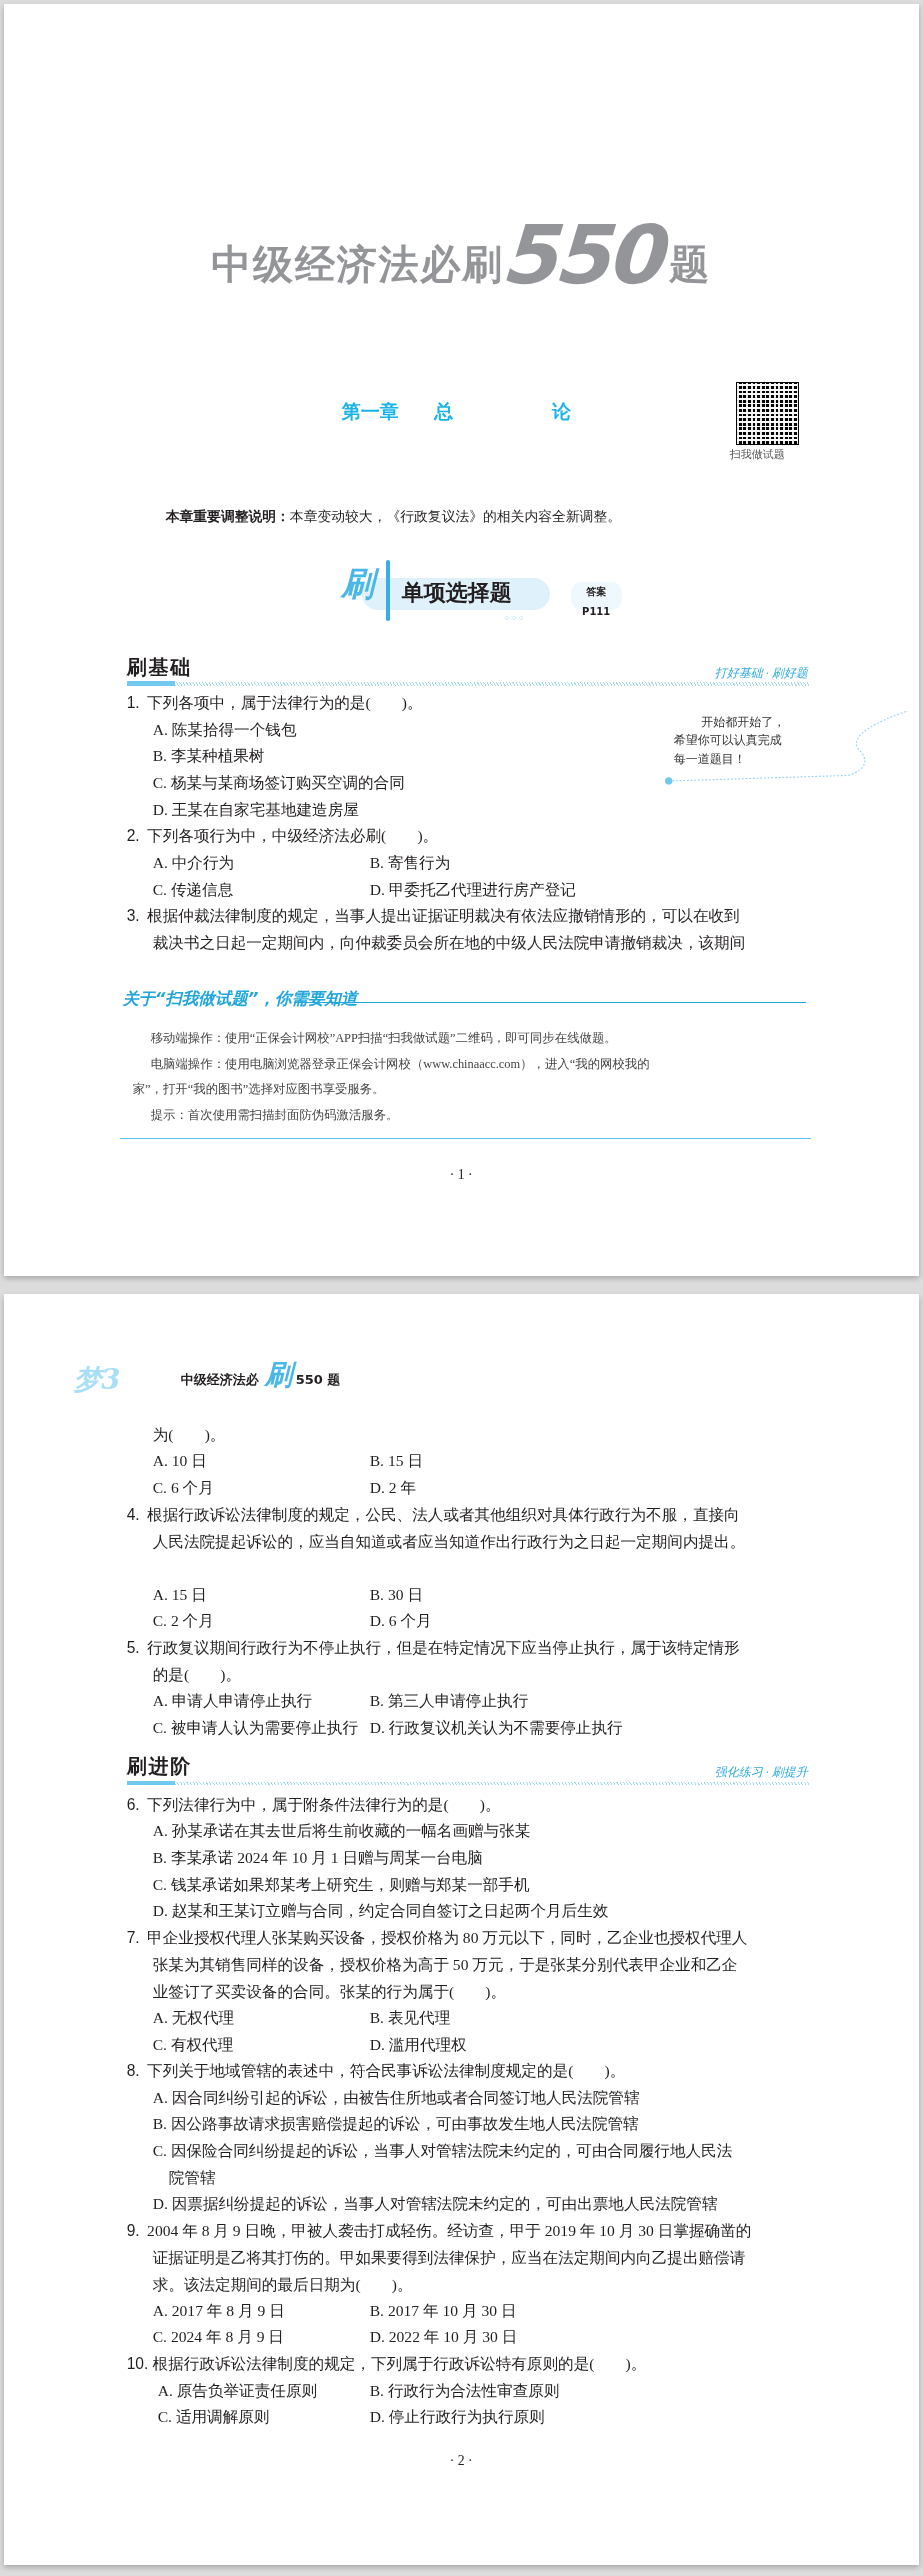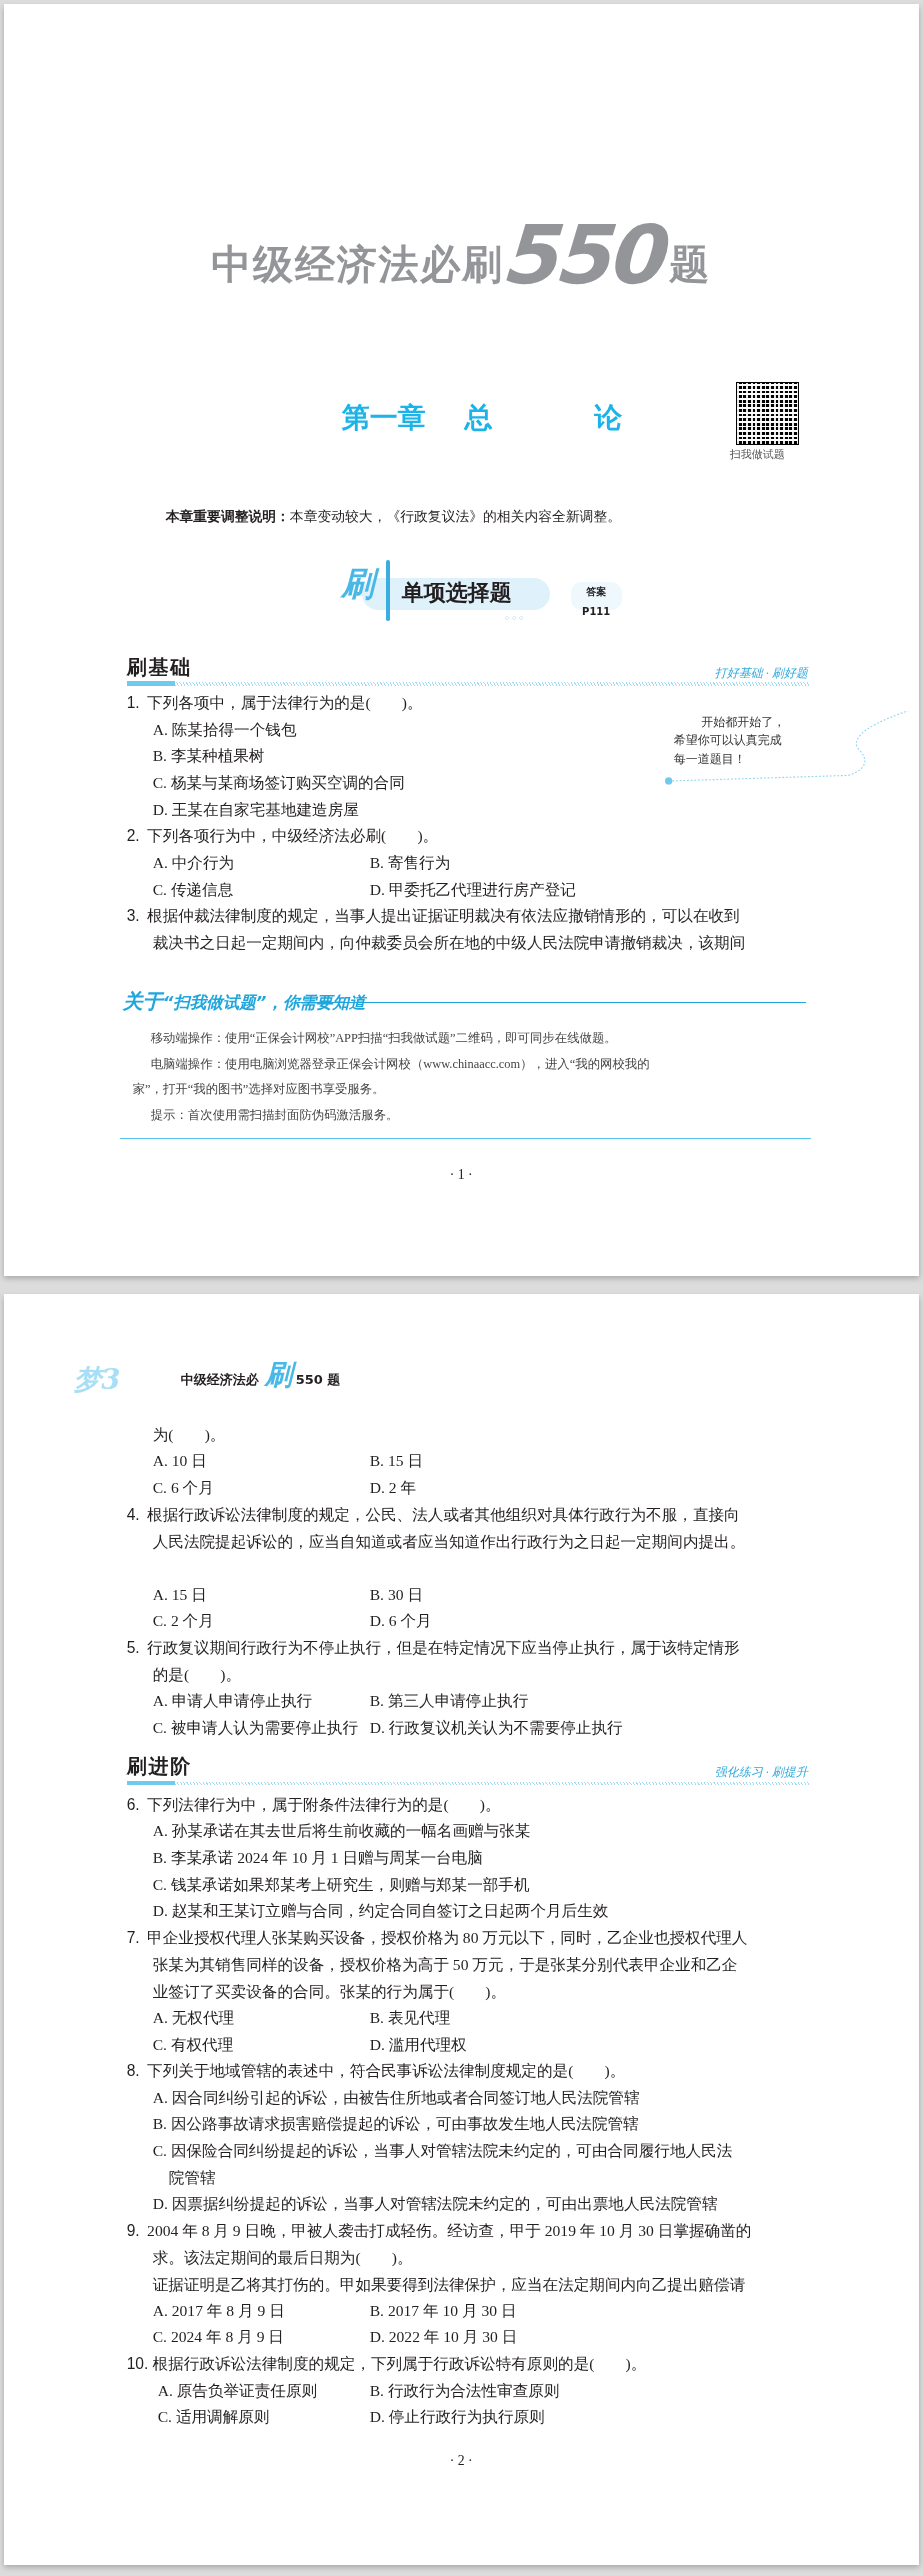--- a/index.html
+++ b/index.html
@@ -8,21 +8,21 @@
   .page { position:absolute; left:3.7px; width:915px; background:#fff; box-shadow:0 2.8px 5.5px rgba(0,0,0,0.25); }
   #page1 { top:3.7px; height:1272px; }
   #page2 { top:1294px; height:1271px; }
   .abs { position:absolute; }
 
   
   .book-title { left:0; width:915px; top:204px; text-align:center; font-family:"DejaVu Serif",serif;
                 font-weight:bold; color:#939598; font-size:40px; letter-spacing:1.8px; }
   .book-title .big { font-family:"DejaVu Sans",sans-serif; font-size:81px; font-weight:900; font-style:italic;
                      letter-spacing:-3.7px; vertical-align:-5.5px; margin:0 3.7px; transform:skewX(-6deg); display:inline-block; }
-  .chapter-title { left:338px; top:395px; font-family:"DejaVu Sans",sans-serif; font-size:28px; color:#1bb3e8; font-weight:bold; }
+  .chapter-title { left:338px; top:395px; font-family:"DejaVu Sans",sans-serif; font-size:19px; color:#1bb3e8; font-weight:bold; }
   .chapter-title span { display:inline-block; }
   .qr { left:732px; top:378px; width:61px; height:61px; background:
         repeating-linear-gradient(0deg,#000 0 2.8px,#fff 2.8px 4.6px),#000; border:1.8px solid #000; }
   .qr::before { content:""; position:absolute; inset:0; background:
         repeating-linear-gradient(90deg,rgba(255,255,255,.9) 0 1.8px,transparent 1.8px 4.6px); }
   .qr-label { left:726px; top:443px; font-family:Liberation Sans, sans-serif; font-size:11px; color:#555; }
   .notice { left:162px; top:504px; font-size:13.8px; }
   .notice b { font-family:"DejaVu Sans",sans-serif; }
   .banner { left:332px; top:547px; width:276px; height:73px; }
   .banner-pill { left:26px; top:27.6px; width:188px; height:32px; border-radius:18.4px; background:#dff1fb; }
@@ -43,21 +43,21 @@
   .q { position:absolute; left:123px; font-size:15.6px; line-height:27px; }
   .q .num { font-family:"Liberation Sans","DejaVu Sans",sans-serif; display:inline-block; width:16.5px; }
   .q .text { display:inline; }
   .q .cont { padding-left:26px; }
   .opt { position:absolute; font-size:15.6px; line-height:27px; }
 
   .bubble { left:670px; top:709px; width:147px; font-family:"DejaVu Serif",serif; font-size:12px; line-height:18.4px; color:#333; }
   .bubble-line { left:661px; top:707px; width:253px; height:83px; }
 
   .info-head { left:119px; top:984px; font-family:"DejaVu Sans",sans-serif; font-size:16.5px; color:#21a6dc; font-style:italic; font-weight:bold; }
-  .info-head .guan { font-family:"DejaVu Serif",serif; font-size:20px; }
+  .info-head .guan { font-family:"DejaVu Serif",serif; font-size:16px; }
   .info-rule { left:290px; top:998px; width:512px; height:0.9px; background:#21a6dc; }
   .info-text { left:147px; font-size:12.4px; color:#444; line-height:16.5px; }
   .page1-bottom-rule { left:116px; top:1134px; width:691px; height:1.8px; background:#56c3ee; }
   .page-num { font-size:13.8px; left:0; width:915px; text-align:center; }
 
   
   .p2-logo { left:70px; top:67px; font-family:"DejaVu Serif",serif; font-style:italic; font-weight:bold; font-size:27.6px; color:#a9dff6; }
   .p2-title { left:177px; top:77px; font-family:"DejaVu Sans",sans-serif; font-size:13px; font-weight:bold; }
   .p2-brush { left:261px; top:62px; font-family:"DejaVu Serif",serif; font-style:italic; font-weight:bold; font-size:27.6px; color:#4ab8e6; }
   .p2-num { left:292px; top:77px; font-family:"DejaVu Sans",sans-serif; font-size:13px; font-weight:bold; }
@@ -212,22 +212,22 @@
   </div>
   <div class="opt" style="left:149px;top:790px">A. 因合同纠纷引起的诉讼，由被告住所地或者合同签订地人民法院管辖</div>
   <div class="opt" style="left:149px;top:816px">B. 因公路事故请求损害赔偿提起的诉讼，可由事故发生地人民法院管辖</div>
   <div class="opt" style="left:149px;top:843px">C. 因保险合同纠纷提起的诉讼，当事人对管辖法院未约定的，可由合同履行地人民法</div>
   <div class="opt" style="left:165px;top:870px">院管辖</div>
   <div class="opt" style="left:149px;top:896px">D. 因票据纠纷提起的诉讼，当事人对管辖法院未约定的，可由出票地人民法院管辖</div>
 
   <div class="q" style="top:923px;width:680px">
     <span class="num">9.</span>
     <span class="text">2004 年 8 月 9 日晚，甲被人袭击打成轻伤。经访查，甲于 2019 年 10 月 30 日掌握确凿的</span>
+    <div class="cont">证据证明是乙将其打伤的。甲如果要得到法律保护，应当在法定期间内向乙提出赔偿请</div>
     <div class="cont">求。该法定期间的最后日期为(　　)。</div>
-    <div class="cont">证据证明是乙将其打伤的。甲如果要得到法律保护，应当在法定期间内向乙提出赔偿请</div>
   </div>
   <div class="opt" style="left:149px;top:1003px">A. 2017 年 8 月 9 日</div>
   <div class="opt" style="left:366px;top:1003px">B. 2017 年 10 月 30 日</div>
   <div class="opt" style="left:149px;top:1029px">C. 2024 年 8 月 9 日</div>
   <div class="opt" style="left:366px;top:1029px">D. 2022 年 10 月 30 日</div>
 
   <div class="q" style="top:1056px">
     <span class="num" style="width:22px">10.</span>
     <span class="text">根据行政诉讼法律制度的规定，下列属于行政诉讼特有原则的是(　　)。</span>
   </div>

